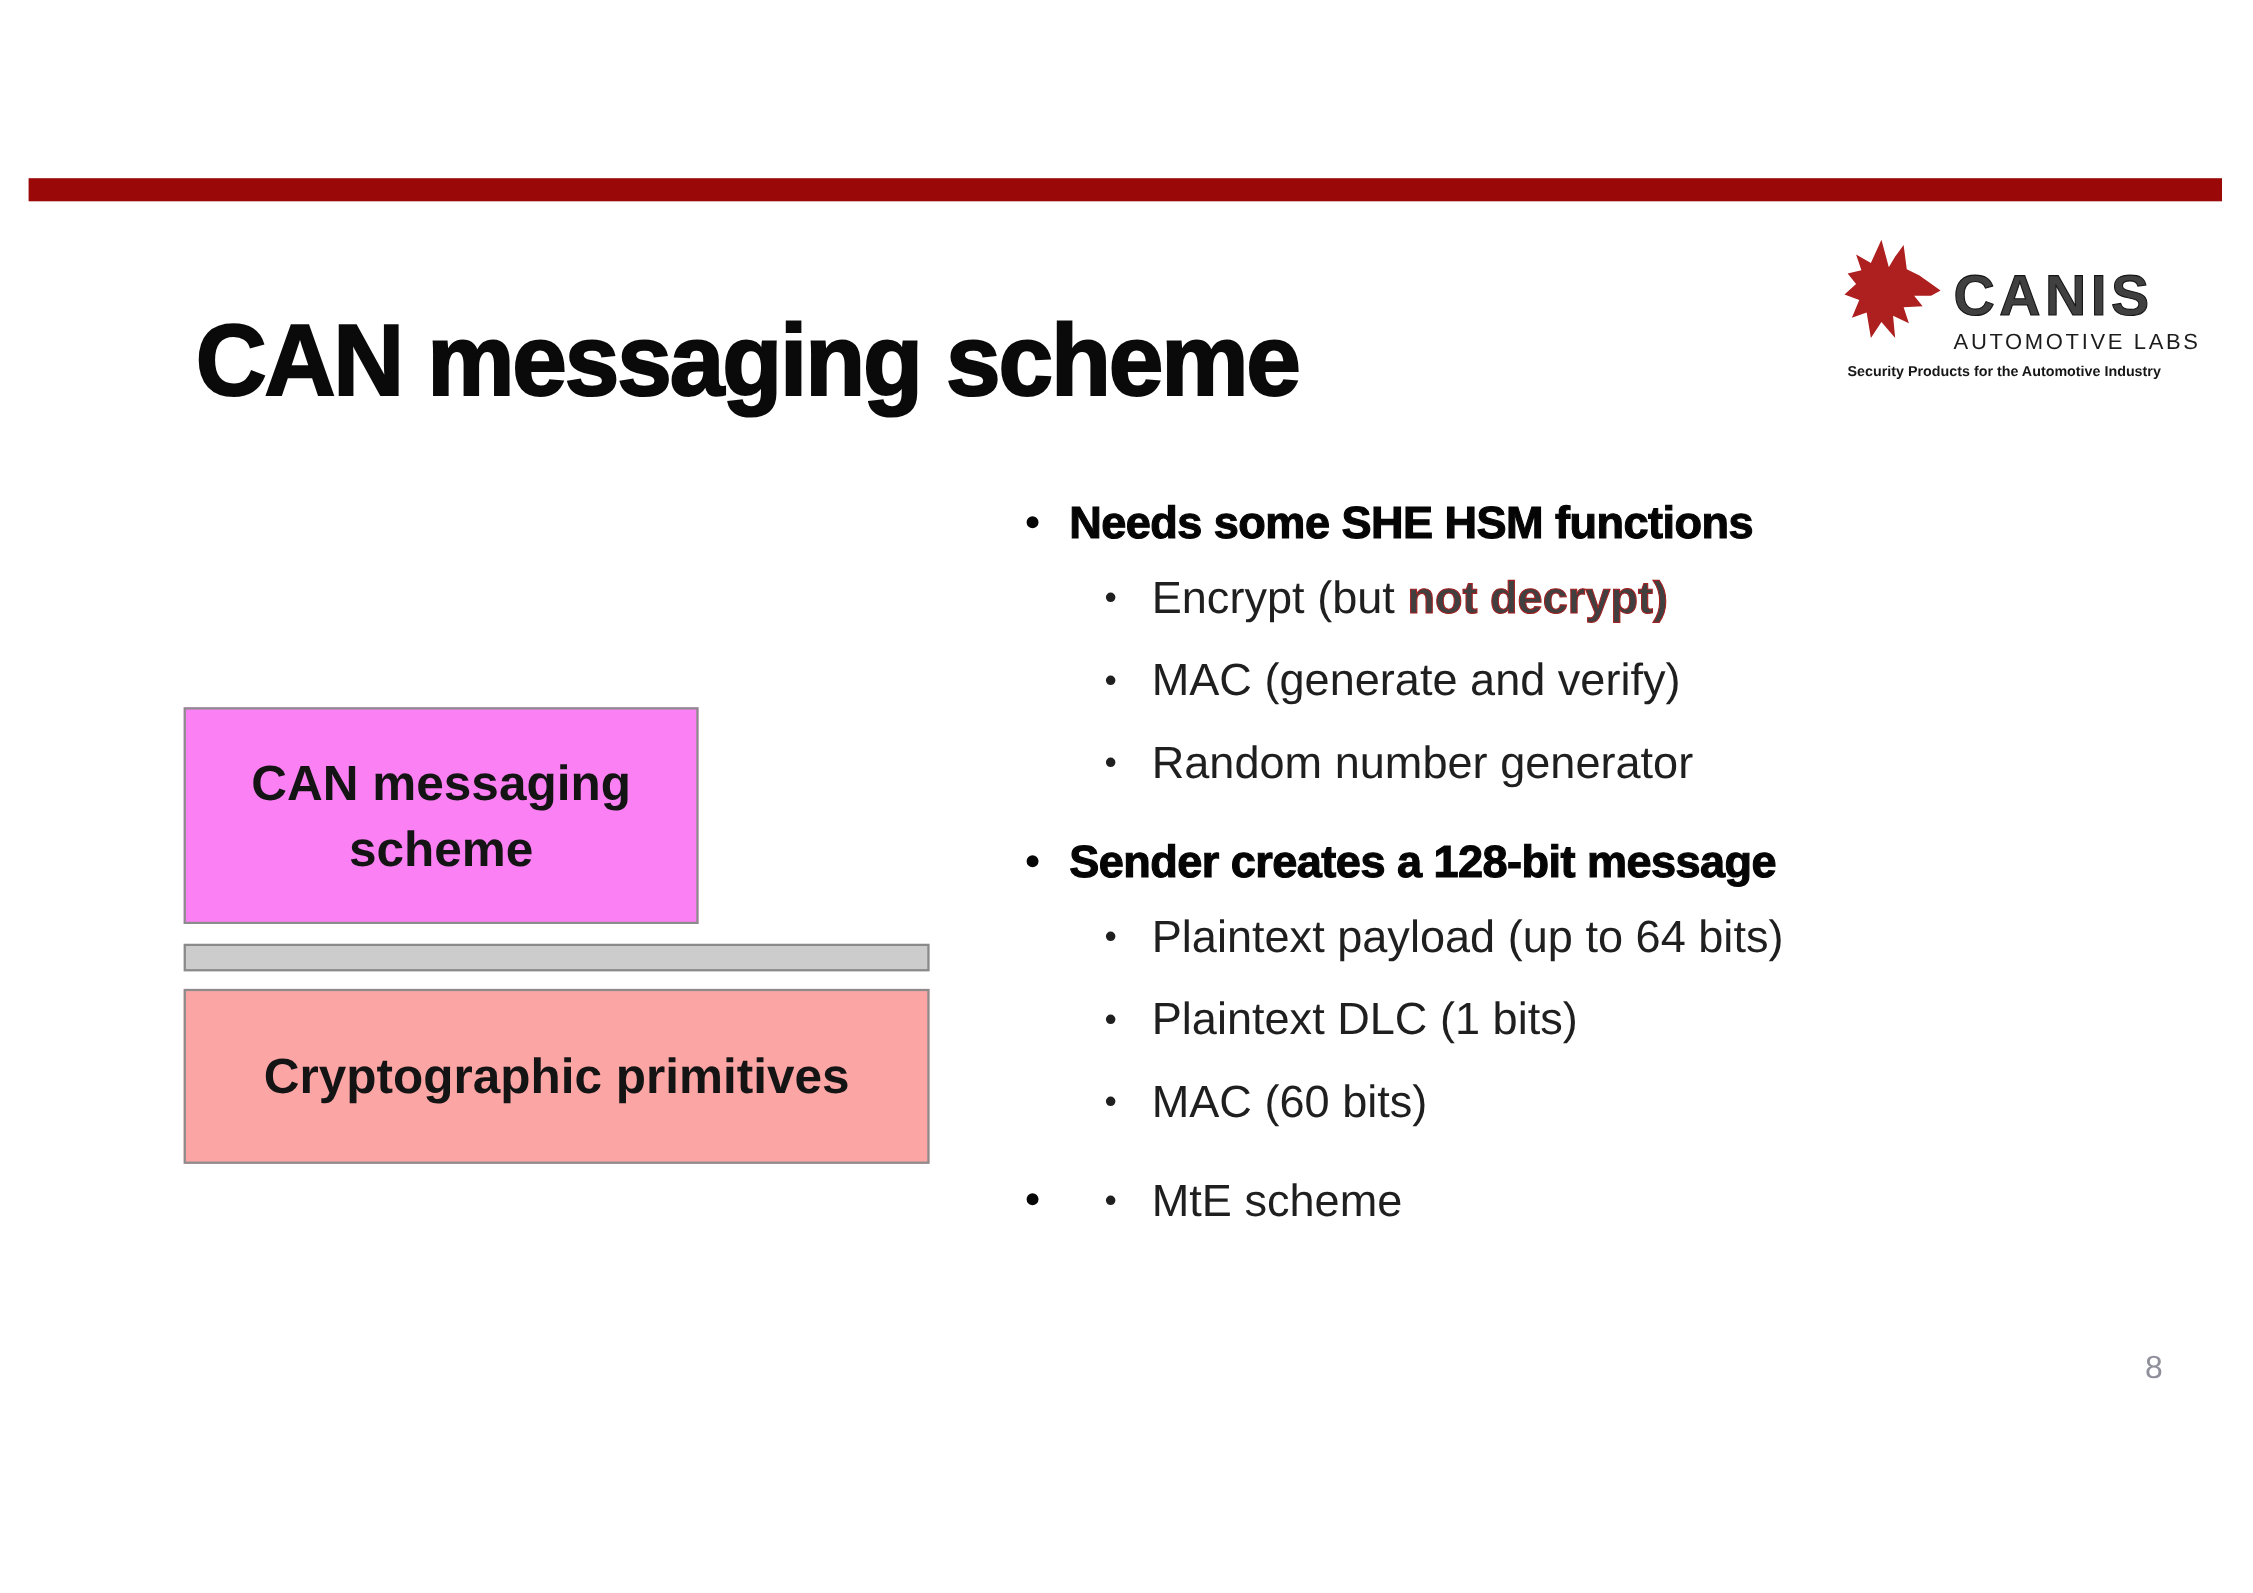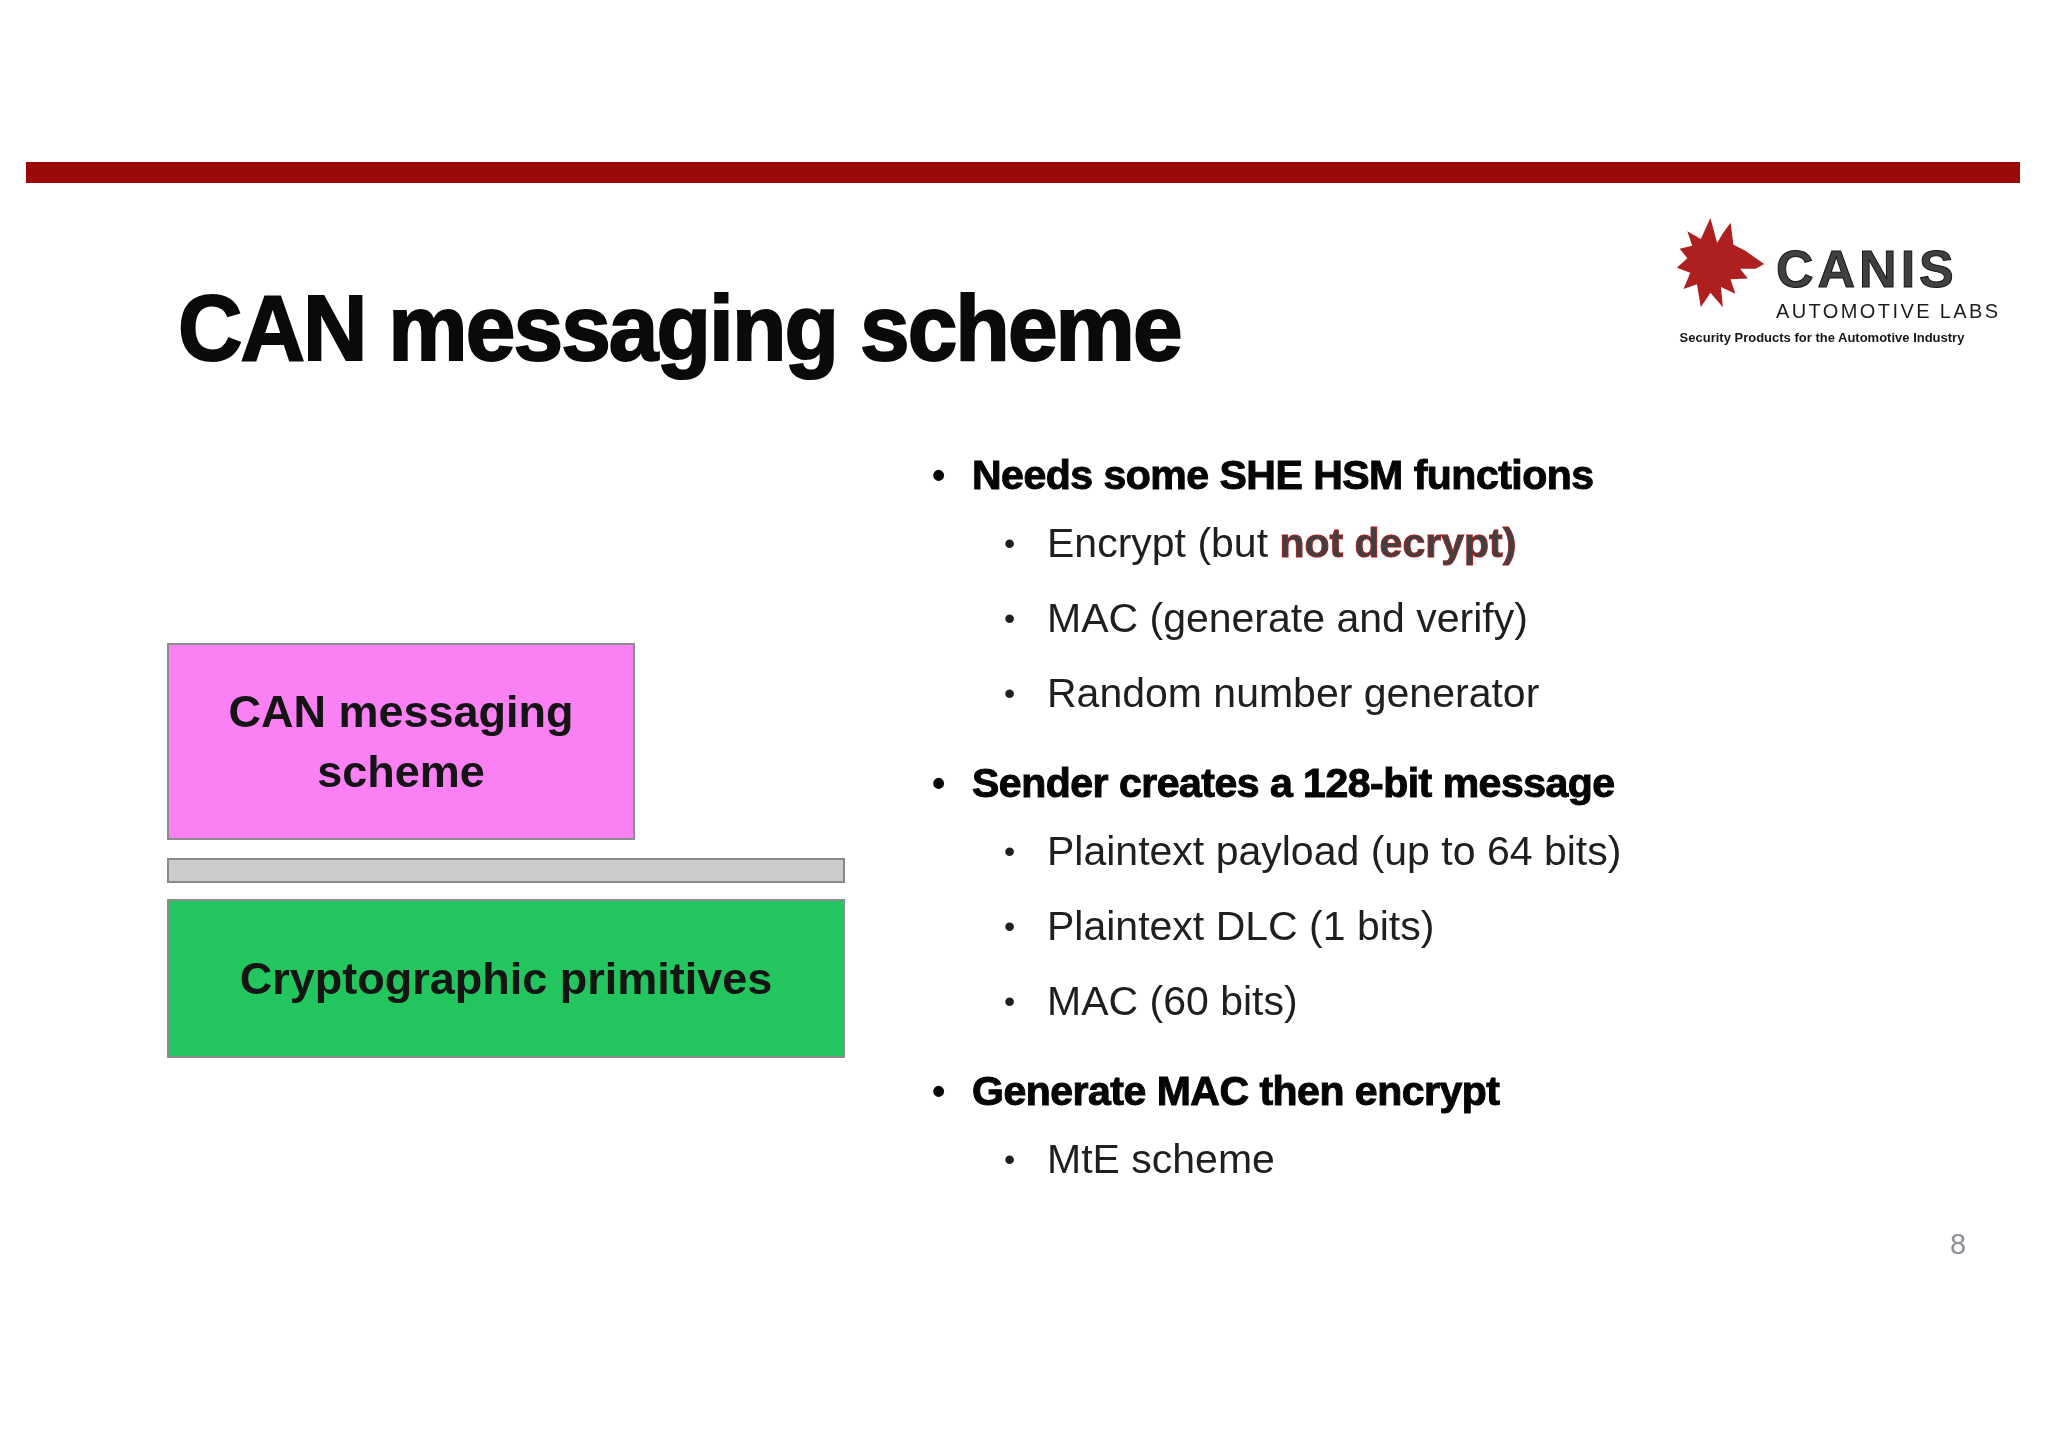--- a/index.html
+++ b/index.html
@@ -106,32 +106,32 @@
     </div>
     <div class="logo-tagline">Security Products for the Automotive Industry</div>
   </div>
 
   <div class="box box-top" style="background: rgb(251, 128, 244);">
     <div class="box-label">CAN messaging scheme</div>
   </div>
 
   <div class="connector" style="background: rgb(204, 204, 204);"></div>
 
-  <div class="box box-bottom" style="background: #22c55e;">
+  <div class="box box-bottom" style="background: #fca5a5;">
     <div class="box-label">Cryptographic primitives</div>
   </div>
 
   <div class="bullets" id="bullets">
       <div class="line lvl1"><span class="dot">•</span><span><span>Needs some SHE HSM functions</span></span></div>
       <div class="line lvl2"><span class="dot">•</span><span><span>Encrypt (but </span><span style="color: #404040; -webkit-text-stroke: 1px rgb(163, 32, 32); font-weight: 700;">not decrypt)</span></span></div>
       <div class="line lvl2"><span class="dot">•</span><span><span>MAC (generate and verify)</span></span></div>
       <div class="line lvl2"><span class="dot">•</span><span><span>Random number generator</span></span></div>
       <div class="line lvl1"><span class="dot">•</span><span><span>Sender creates a 128-bit message</span></span></div>
       <div class="line lvl2"><span class="dot">•</span><span><span>Plaintext payload (up to 64 bits)</span></span></div>
       <div class="line lvl2"><span class="dot">•</span><span><span>Plaintext DLC (1 bits)</span></span></div>
       <div class="line lvl2"><span class="dot">•</span><span><span>MAC (60 bits)</span></span></div>
-      <div class="line lvl1"><span class="dot">•</span><span><span>Generate MAC then encrypt</span></span></div>
+      <div class="line lvl1"><span class="dot">•</span></div>
       <div class="line lvl2"><span class="dot">•</span><span><span>MtE scheme</span></span></div>
     </div>
 
   <div class="page-num">8</div>
 
 </div>
 
 </body></html>

